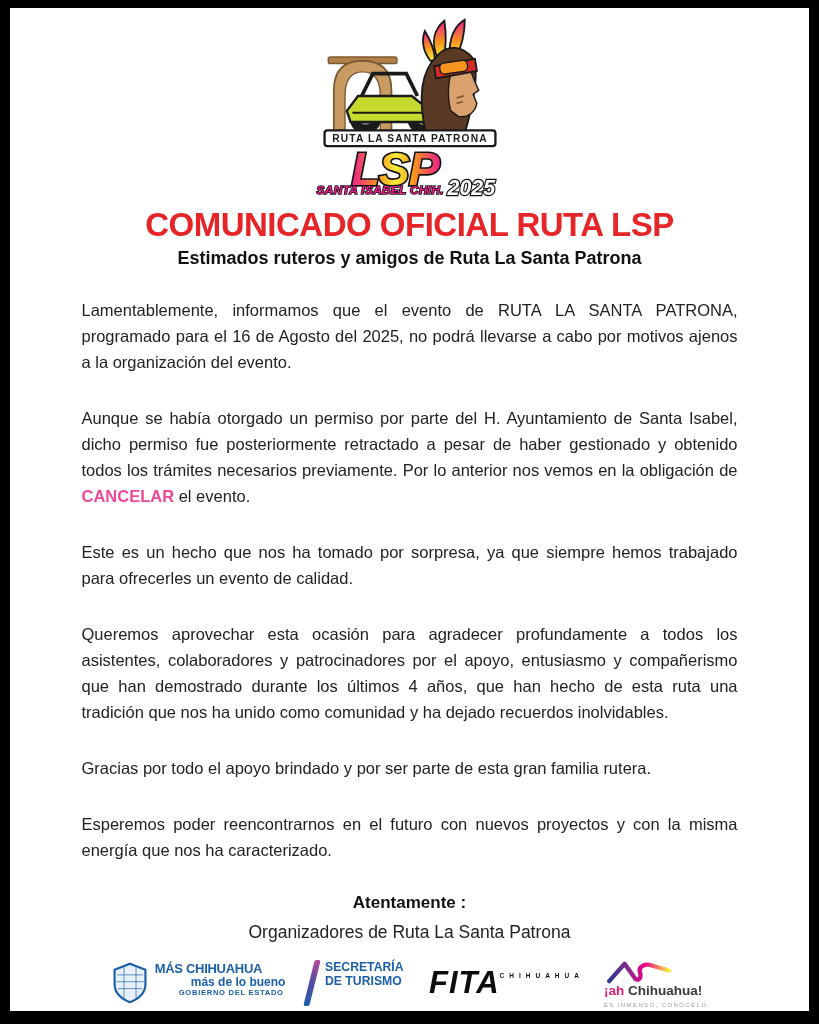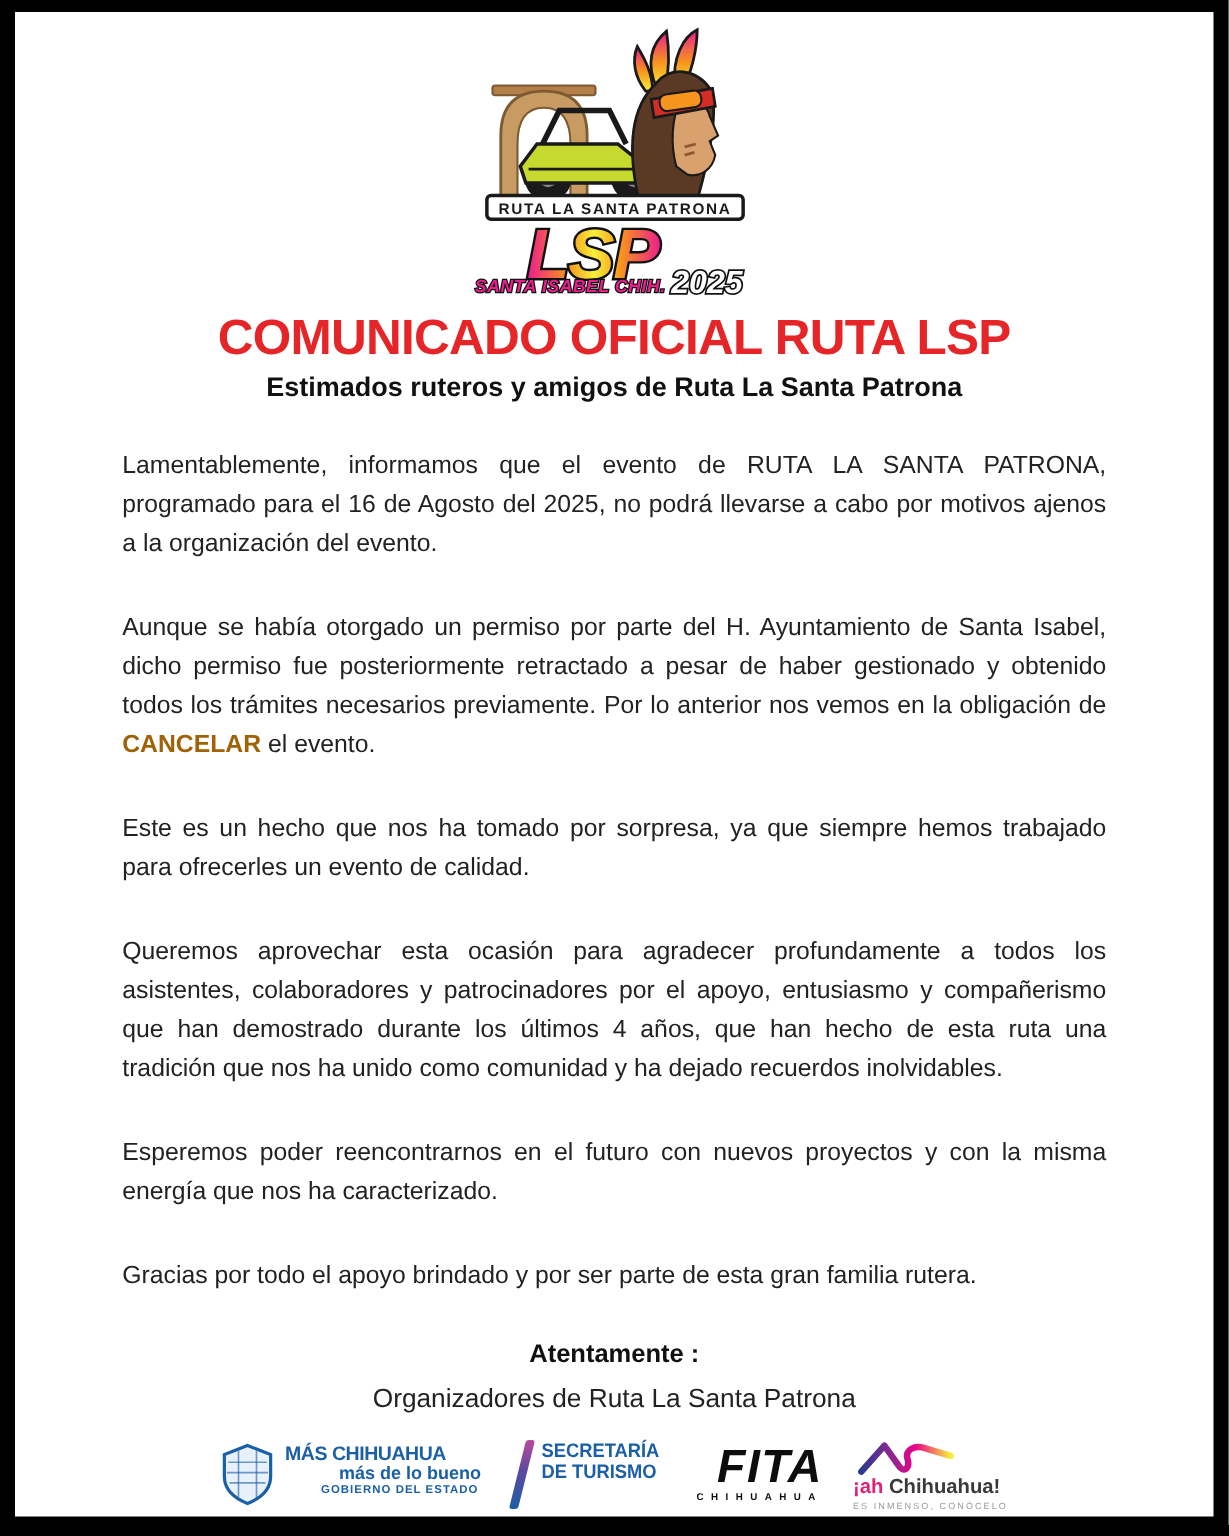--- a/index.html
+++ b/index.html
@@ -1,39 +1,39 @@
 <!DOCTYPE html>
 <html><head>
 <meta charset="utf-8">
 <style>
   html,body { margin:0; padding:0; background:#000; }
   .frame {
     width:819px; height:1024px; background:#000; box-sizing:border-box;
-    padding:8px 10px 13px 10px; margin:0 auto;
+    padding:8px 10px 13px 10px; margin:0 auto;border-radius:30px;
   }
   .page {
     background:#ffffff; width:100%; height:100%; box-sizing:border-box;
     font-family:"Liberation Sans", sans-serif; color:#1f1f1f;
     display:flex; flex-direction:column; align-items:center; overflow:hidden;
   }
   .logo-wrap { margin-top:10px; height:182px; }
   .page-title {
     margin:6px 0 2px; color:#e52528; font-size:33px; font-weight:800;
     letter-spacing:-0.5px; text-align:center;
   }
   .page-subtitle {
     margin:2px 0 0; color:#111; font-size:18px; font-weight:700; text-align:center;
   }
   .bodytext {
     width:656px; margin-top:28px; font-size:16.5px; line-height:26px;
     text-align:justify; color:#222;
   }
   .bodytext p { margin:0 0 30px; }
   .bodytext p:last-child { margin-bottom:0; }
-  .cancel { color:#a16207; font-weight:800; }
+  .cancel { color:#ec4899; font-weight:800; }
   .closing { text-align:center; margin-top:6px; }
   .salutation { font-weight:700; font-size:17px; color:#111;margin-top:24px; }
   .signature { font-size:17.5px; margin-top:9px; color:#222; }
   .footer-logos {
     display:flex; align-items:center; justify-content:center;
     gap:20px; margin-top:16px;
   }
   .logo-item { display:flex; align-items:flex-start; }
   
   .gob-text { margin-left:7px; color:#1b5fa6; line-height:1.05; }
@@ -42,21 +42,21 @@
   .gob-l3 { font-size:7.6px; font-weight:700; letter-spacing:0.7px;padding-left:24px; }
   
   .tur-bar {
     width:6px; height:46px; margin:0 10px 0 4px;
     background:linear-gradient(180deg,#b94a9b 0%,#5b4a9e 45%,#1b5fa6 100%);
     transform:skewX(-14deg); border-radius:2px;
   }
   .tur-text { color:#1b5fa6; line-height:1.05; transform:scaleX(.94); transform-origin:left; }
   .tur-l1, .tur-l2 { font-size:13px; font-weight:800; }
   
-  .fita-col { display:flex; flex-direction:column; align-items:flex-end; }
+  .fita-col { display:flex; flex-direction:row; align-items:flex-start; }
   .fita-name { font-size:31px; font-weight:900; font-style:italic; color:#0d0d0d; line-height:0.9; letter-spacing:1px; }
   .fita-sub { font-size:6.5px; font-weight:700; letter-spacing:5px; color:#0d0d0d; margin-top:3px; }
   
   .ah-col { display:flex; flex-direction:column; }
   .ah-name { font-size:13.5px; font-weight:800; line-height:1.1; }
   .ah-prefix { color:#e02178; }
   .ah-rest { color:#3a3a3a; }
   .ah-tagline { font-size:6px; color:#9a9a9a; letter-spacing:1.4px; margin-top:3px; }
 </style>
 </head>
@@ -123,22 +123,22 @@
     </div>
 
     <h1 class="page-title">COMUNICADO OFICIAL RUTA LSP</h1>
     <h2 class="page-subtitle">Estimados ruteros y amigos de Ruta La Santa Patrona</h2>
 
     <div class="bodytext">
       <p>Lamentablemente, informamos que el evento de RUTA LA SANTA PATRONA, programado para el 16 de Agosto del 2025, no podrá llevarse a cabo por motivos ajenos a la organización del evento.</p>
       <p><span>Aunque se había otorgado un permiso por parte del H. Ayuntamiento de Santa Isabel, dicho permiso fue posteriormente retractado a pesar de haber gestionado y obtenido todos los trámites necesarios previamente. Por lo anterior nos vemos en la obligación de </span><strong class="cancel">CANCELAR</strong><span> el evento.</span></p>
       <p>Este es un hecho que nos ha tomado por sorpresa, ya que siempre hemos trabajado para ofrecerles un evento de calidad.</p>
       <p>Queremos aprovechar esta ocasión para agradecer profundamente a todos los asistentes, colaboradores y patrocinadores por el apoyo, entusiasmo y compañerismo que han demostrado durante los últimos 4 años, que han hecho de esta ruta una tradición que nos ha unido como comunidad y ha dejado recuerdos inolvidables.</p>
+      <p>Gracias por todo el apoyo brindado y por ser parte de esta gran familia rutera.</p>
       <p>Esperemos poder reencontrarnos en el futuro con nuevos proyectos y con la misma energía que nos ha caracterizado.</p>
-      <p>Gracias por todo el apoyo brindado y por ser parte de esta gran familia rutera.</p>
     </div>
 
     <div class="closing">
       <div class="salutation">Atentamente :</div>
       <div class="signature">Organizadores de Ruta  La Santa Patrona</div>
     </div>
 
     <div class="footer-logos">
 
       <div class="logo-item">

